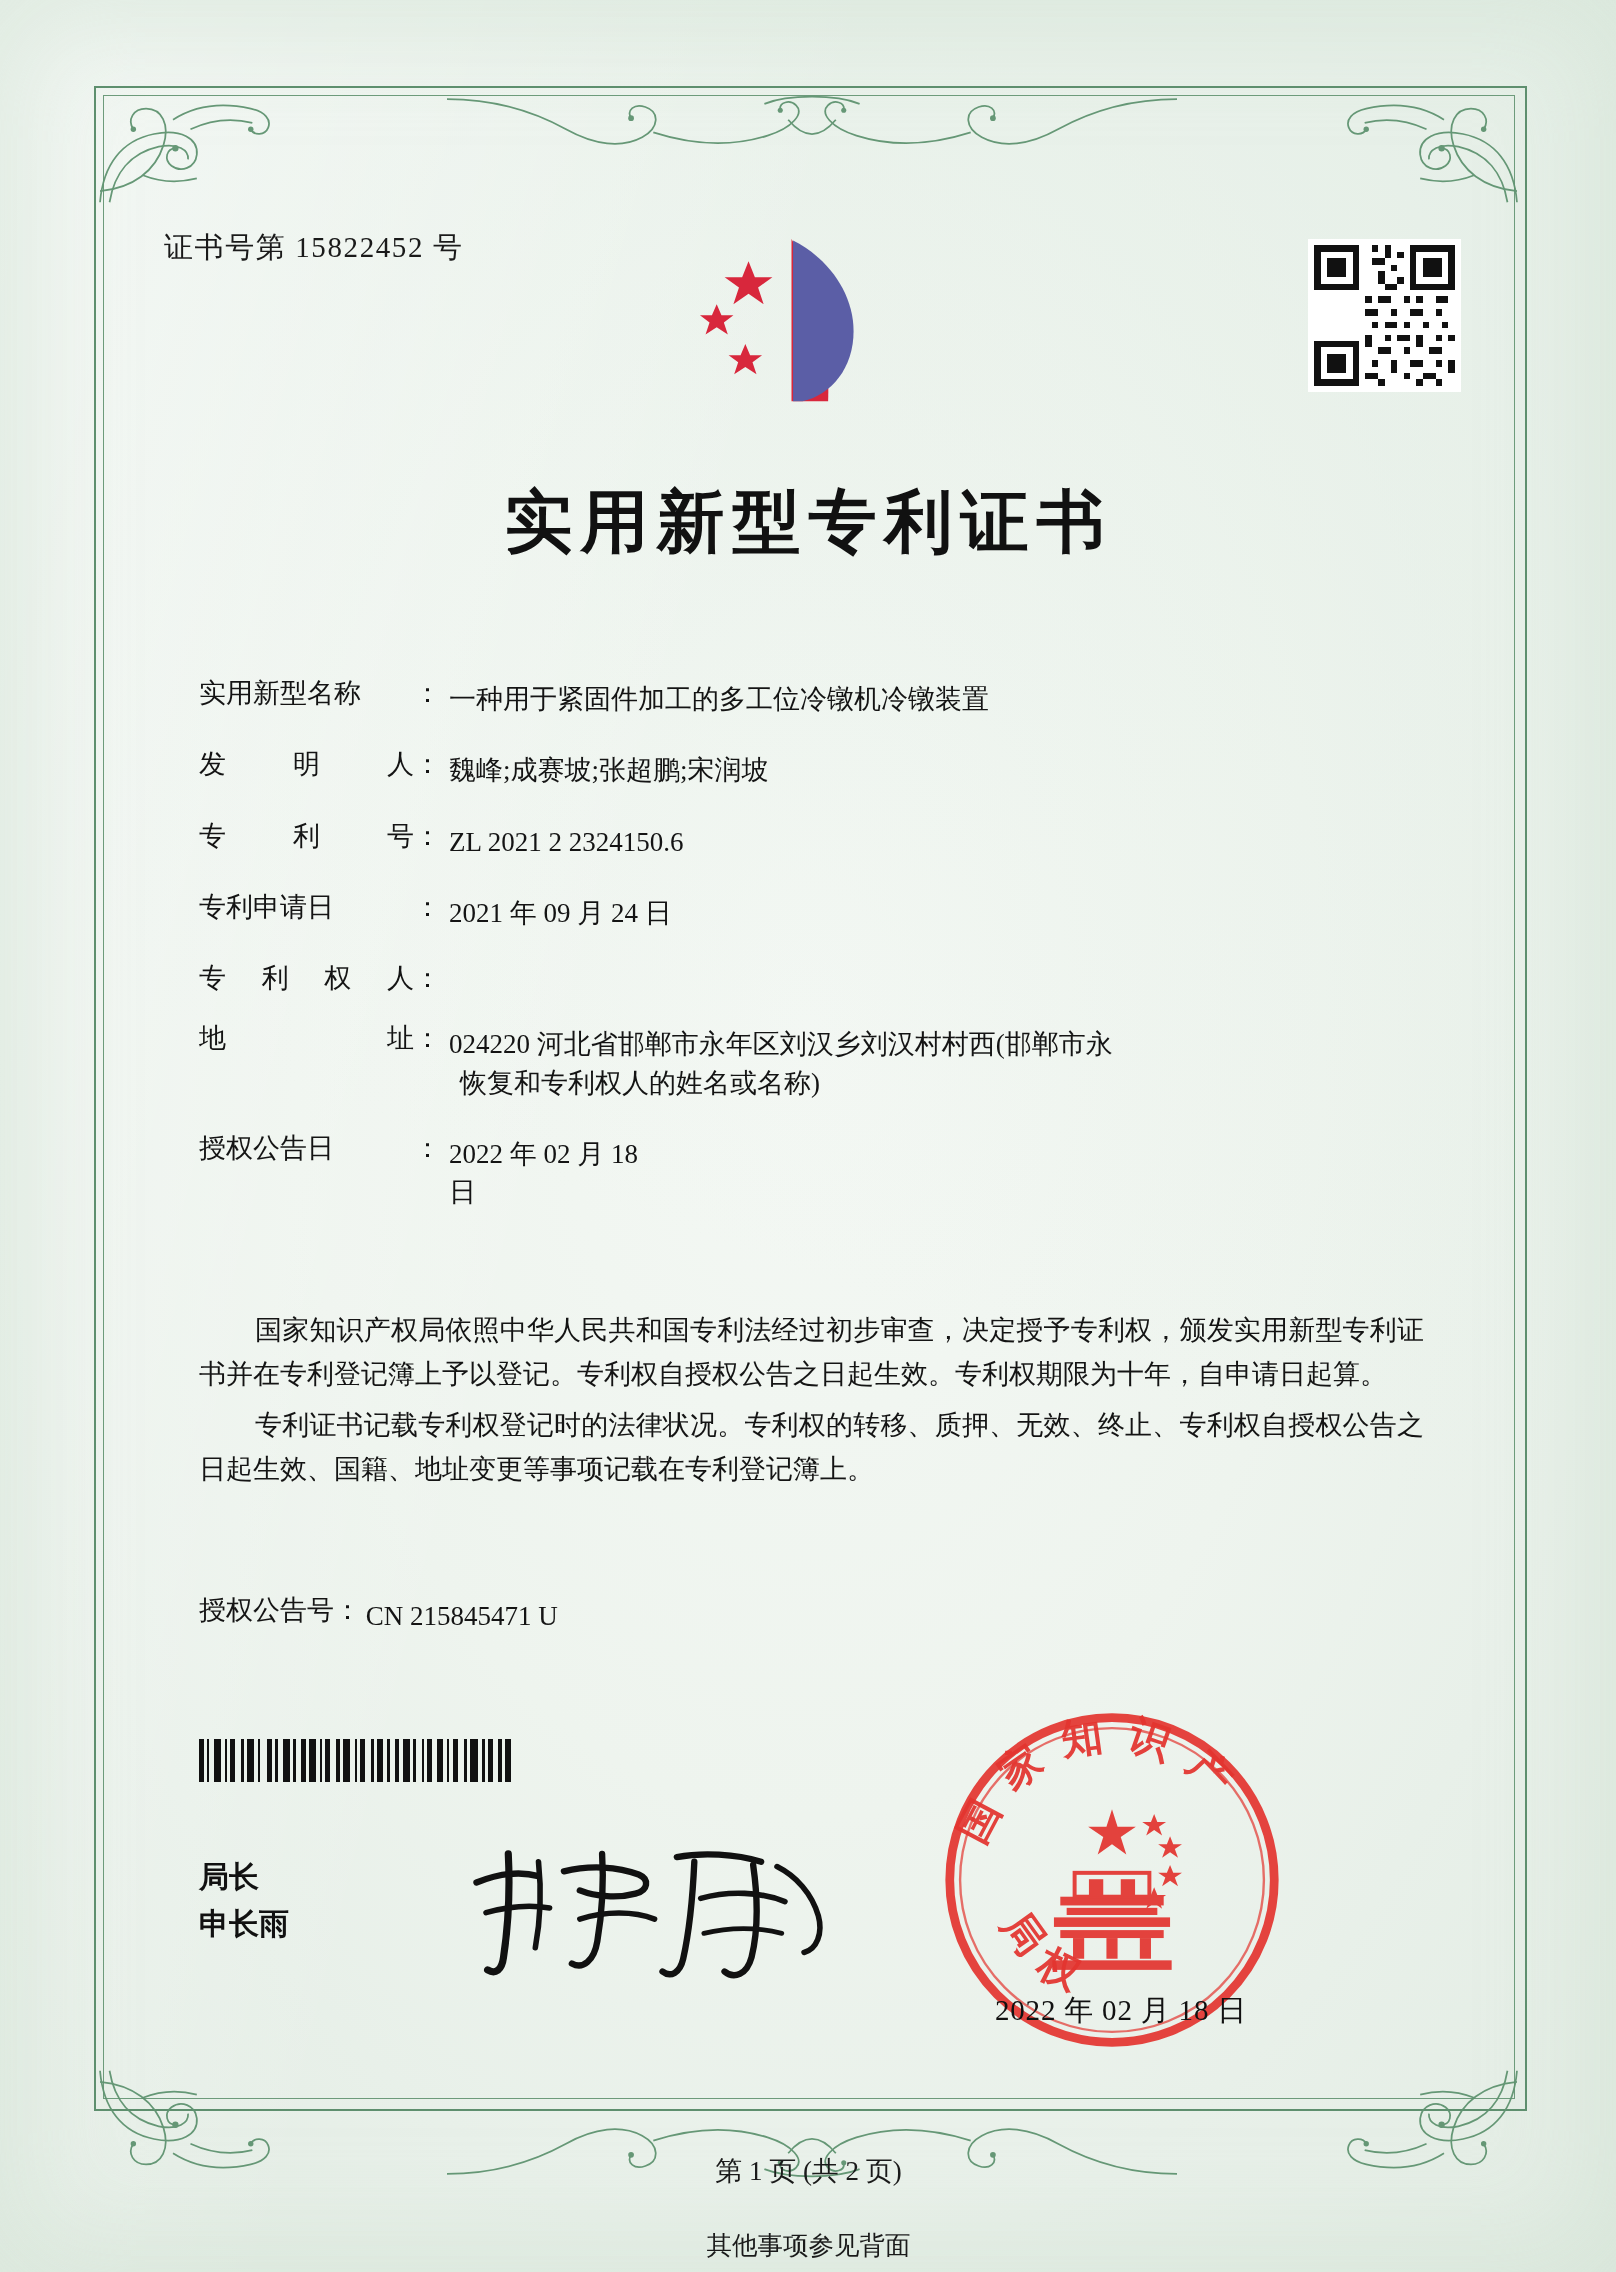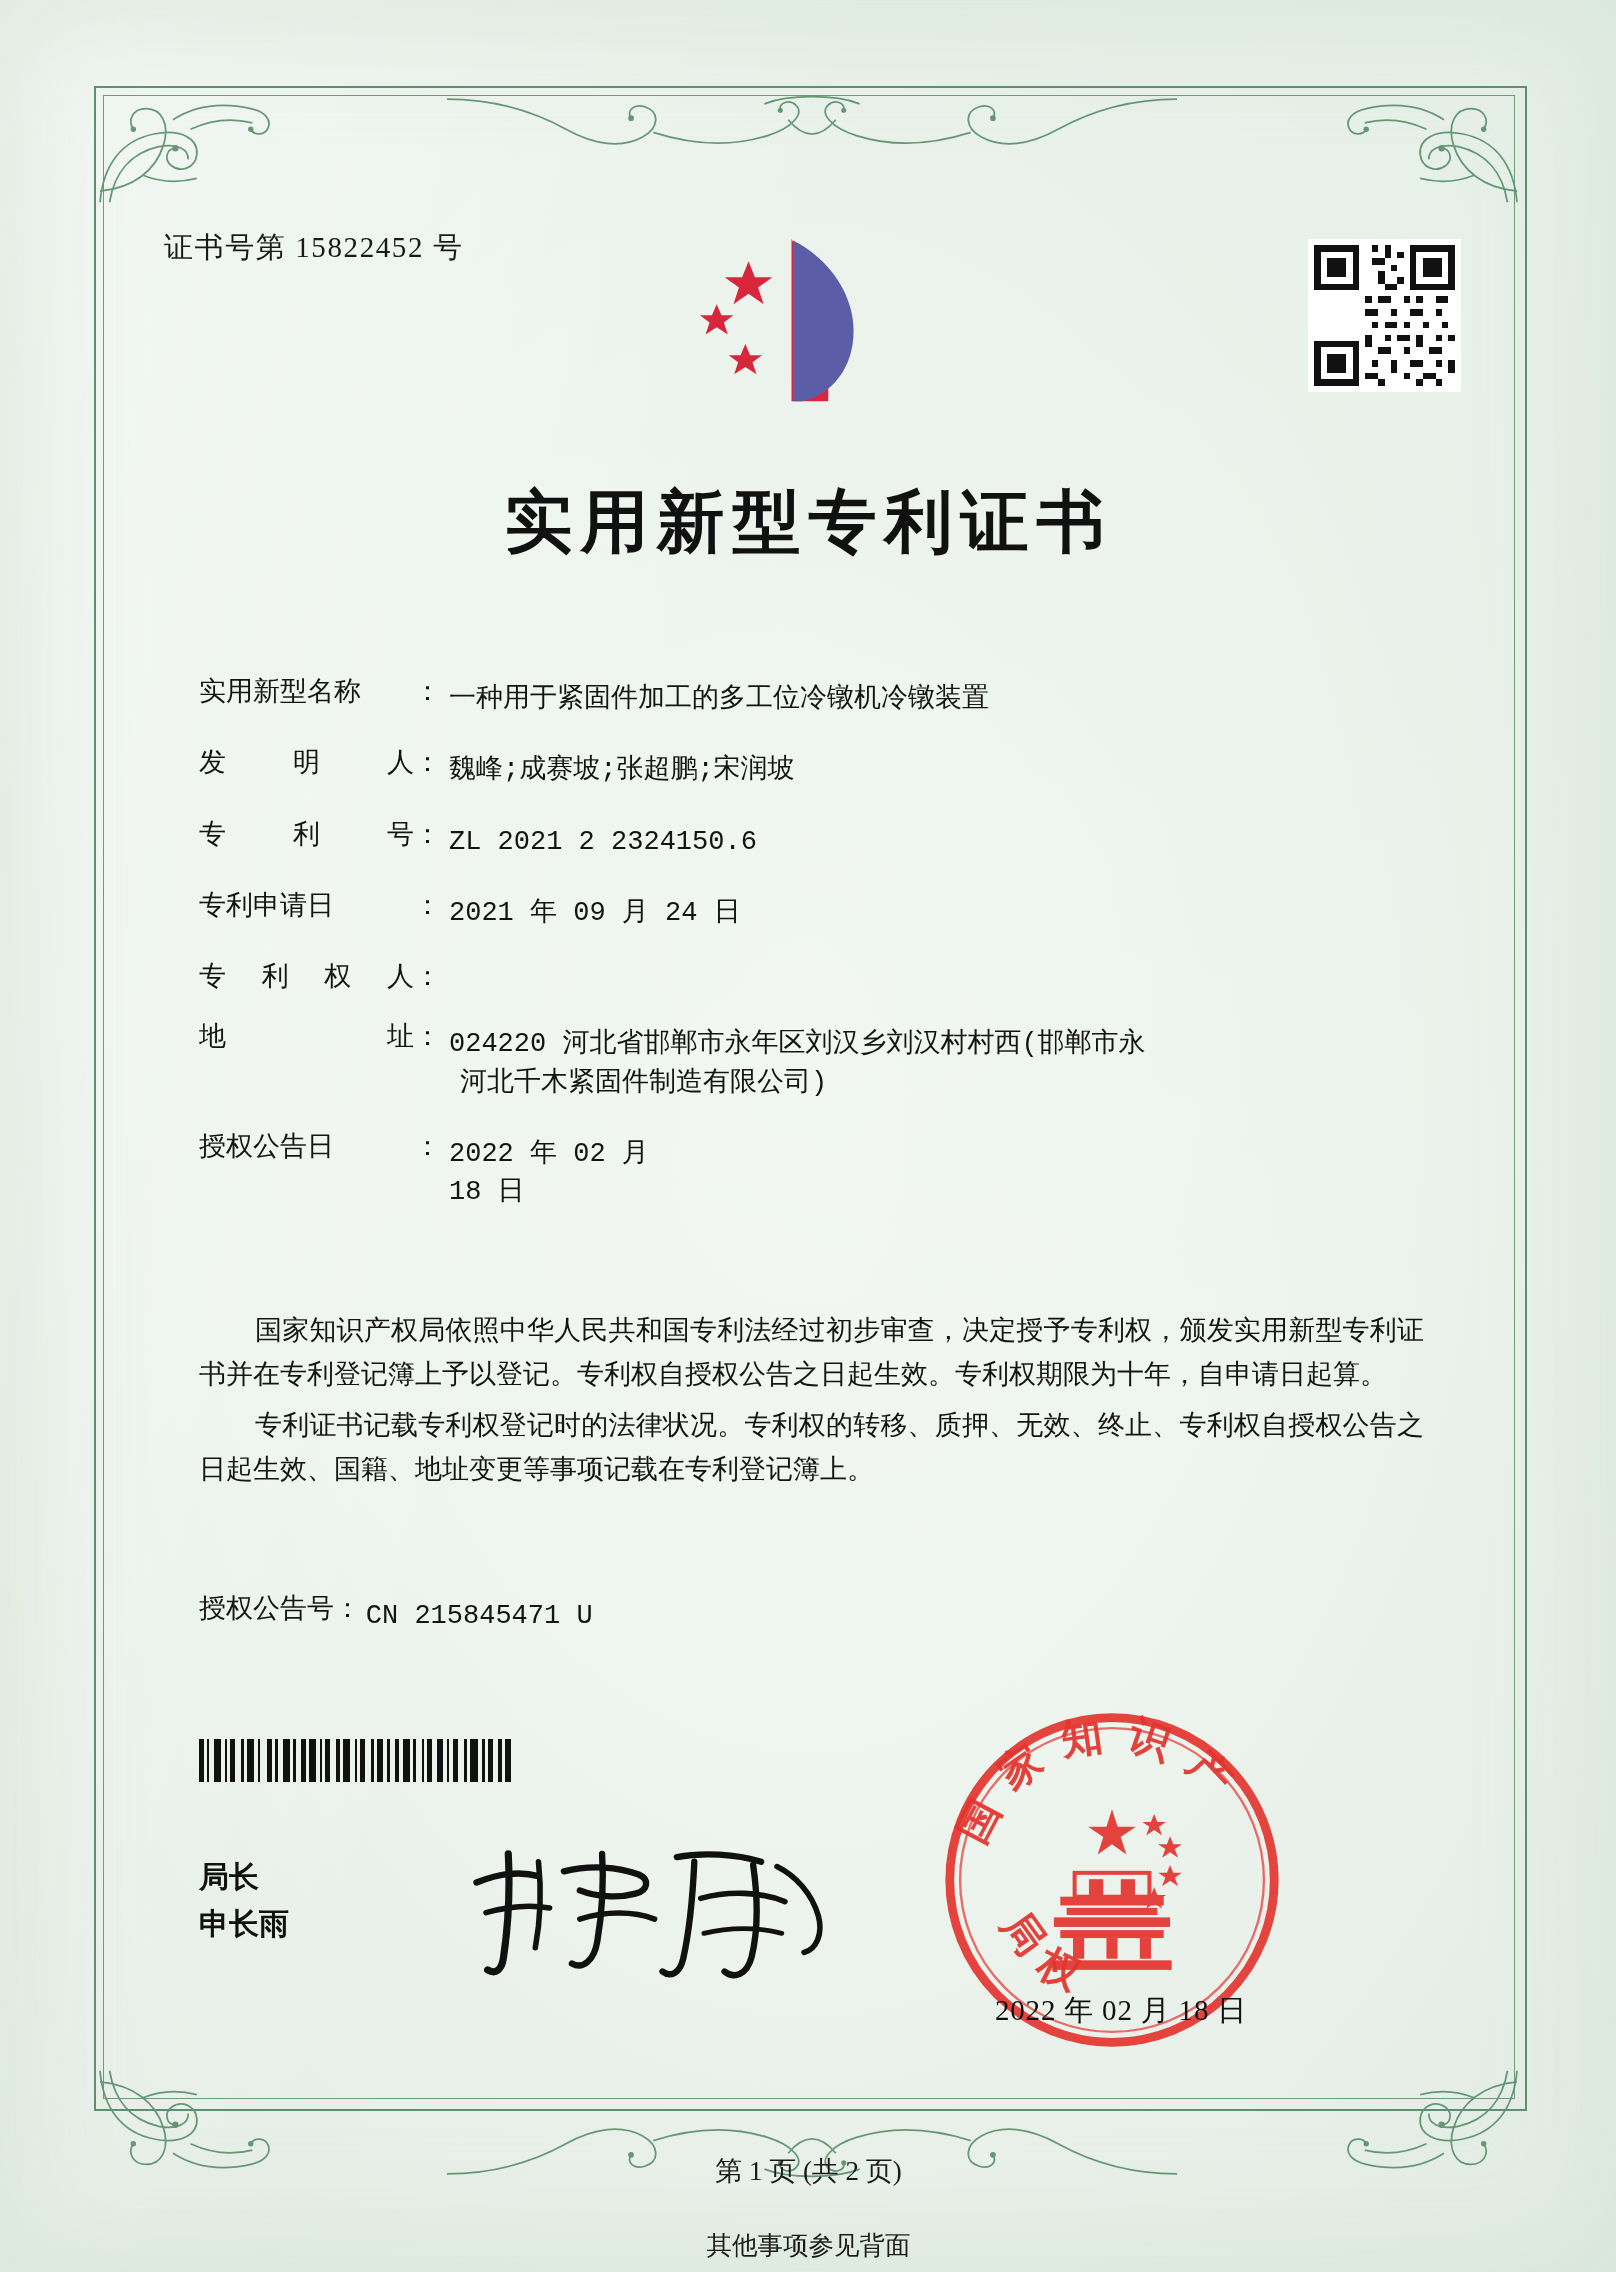--- a/index.html
+++ b/index.html
@@ -118,21 +118,20 @@
 
   
   .fields {
     position: absolute;
     left: 199px;
     top: 680px;
     width: 1241px;
     font-size: 27px;
     line-height: 1;
     color: #141414;
-    font-family: Liberation Mono, monospace;
   }
   .field-row {
     display: flex;
     align-items: flex-start;
     margin-bottom: 33px;
     white-space: nowrap;
   }
   .field-label {
     width: 215px;
     flex: 0 0 215px;
@@ -475,21 +474,21 @@
     </div>
 
     <div class="field-row">
       <span class="field-label spread">
         <span>地</span>
         <span>址</span>
       </span>
       <span class="field-colon">：</span>
       <span class="field-value">
         <span>024220 河北省邯郸市永年区刘汉乡刘汉村村西(邯郸市永</span>
-        <span class="cont">河北千木紧固件制造有限公司)</span>
+        <span class="cont">恢复和专利权人的姓名或名称)</span>
       </span>
     </div>
 
     <div class="row-dual">
       <span class="dual-left">
         <span class="field-label">授权公告日</span>
         <span class="field-colon">：</span>
         <span class="field-value">2022 年 02 月 18 日</span>
       </span>
       <span class="dual-right">

